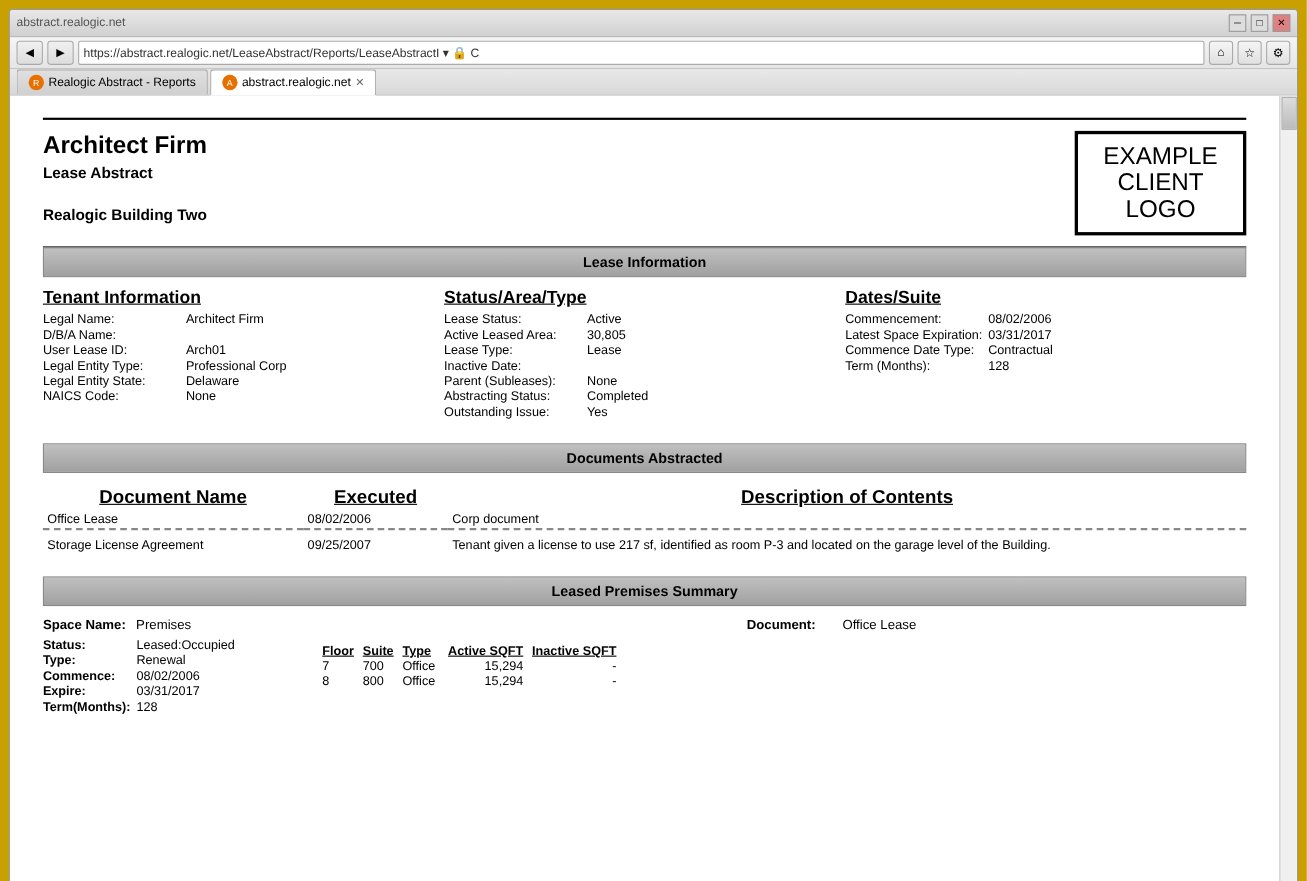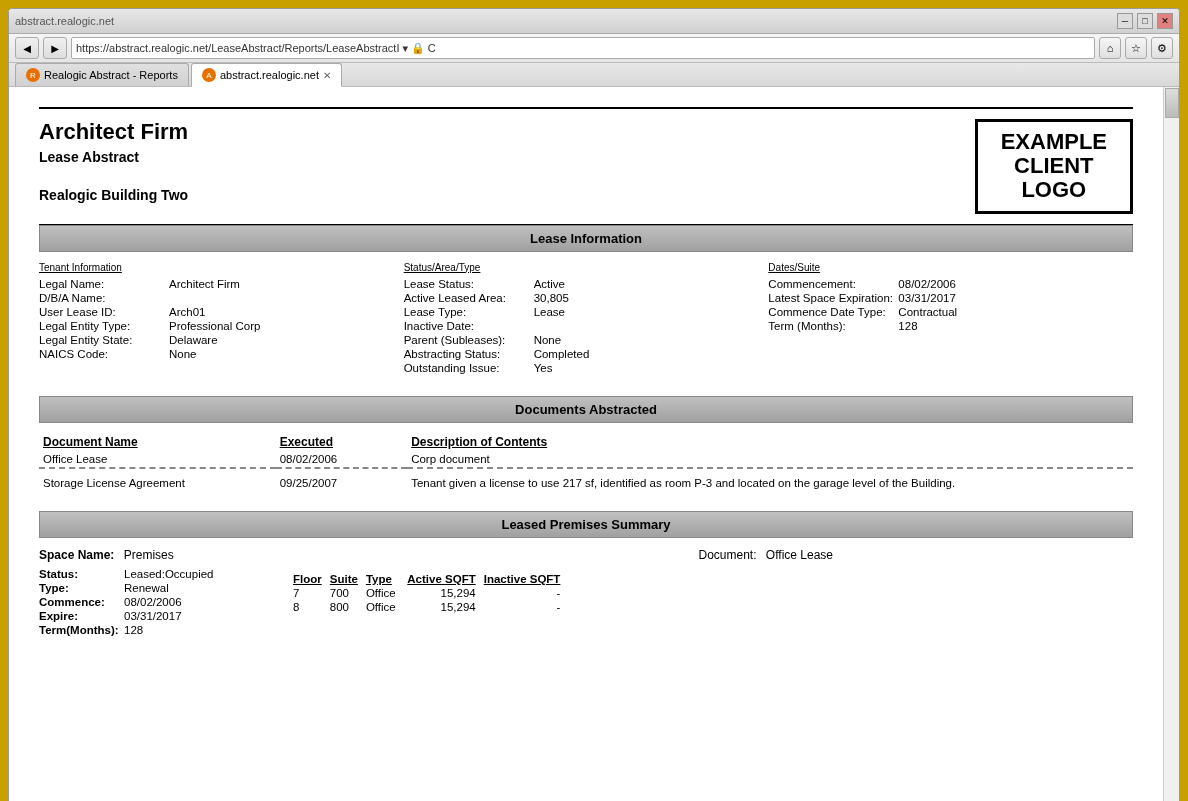--- a/index.html
+++ b/index.html
@@ -174,21 +174,21 @@
     .building-name {
       font-size: 14px;
       font-weight: bold;
     }
 
     .logo-box {
       border: 3px solid #000;
       padding: 8px 23px;
       text-align: center;
       font-size: 22px;
-      font-weight: bold;
+      font-weight: normal;
       line-height: 1.1;
       min-width: 120px;
     }
 
     .section-header {
       background: linear-gradient(to bottom, #c0c0c0, #a0a0a0);
       border: 1px solid #888;
       padding: 5px 10px;
       font-size: 13px;
       font-weight: bold;
@@ -205,22 +205,22 @@
       gap: 0;
       margin-bottom: 10px;
     }
 
     .info-column {
       flex: 1;
     }
 
     .info-column h4 {
       text-decoration: underline;
-      font-weight: normal;
-      font-size: 10px;
+      font-weight: bold;
+      font-size: 16px;
       margin-bottom: 5px;
     }
 
     .info-row {
       display: flex;
       font-size: 11.5px;
       margin-bottom: 2px;
       align-items: flex-start;
     }
 
@@ -233,25 +233,25 @@
       font-weight: normal;
     }
 
     .docs-table {
       width: 100%;
       border-collapse: collapse;
       font-size: 11.5px;
     }
 
     .docs-table th {
-      text-align: left;
+      text-align: center;
       text-decoration: underline;
       font-weight: bold;
       padding: 2px 4px;
-      font-size: 12px;
+      font-size: 17px;
     }
 
     .docs-table td {
       padding: 2px 4px;
       vertical-align: top;
     }
 
     .docs-table .dashed-row td {
       border-top: 2px dashed #666;
       padding-top: 6px;
@@ -462,21 +462,21 @@
 
       <div class="section-block">
         <div class="section-header">Leased Premises Summary</div>
 
         <div style="display:flex; justify-content:space-between; margin-bottom:6px;">
           <div>
             <span style="font-weight:bold; margin-right:6px;">Space Name:</span>
             <span>Premises</span>
           </div>
           <div style="margin-right: 300px;">
-            <span style="font-weight:normal; margin-right:6px;">Document:</span>
+            <span style="font-weight:bold; margin-right:21px;">Document:</span>
             <span>Office Lease</span>
           </div>
         </div>
 
         <div style="display:flex; gap:30px;">
           <div style="min-width:220px;">
             <div class="info-row">
               <span class="info-label" style="min-width:85px; font-weight:bold;">Status:</span>
               <span>Leased:Occupied</span>
             </div>

